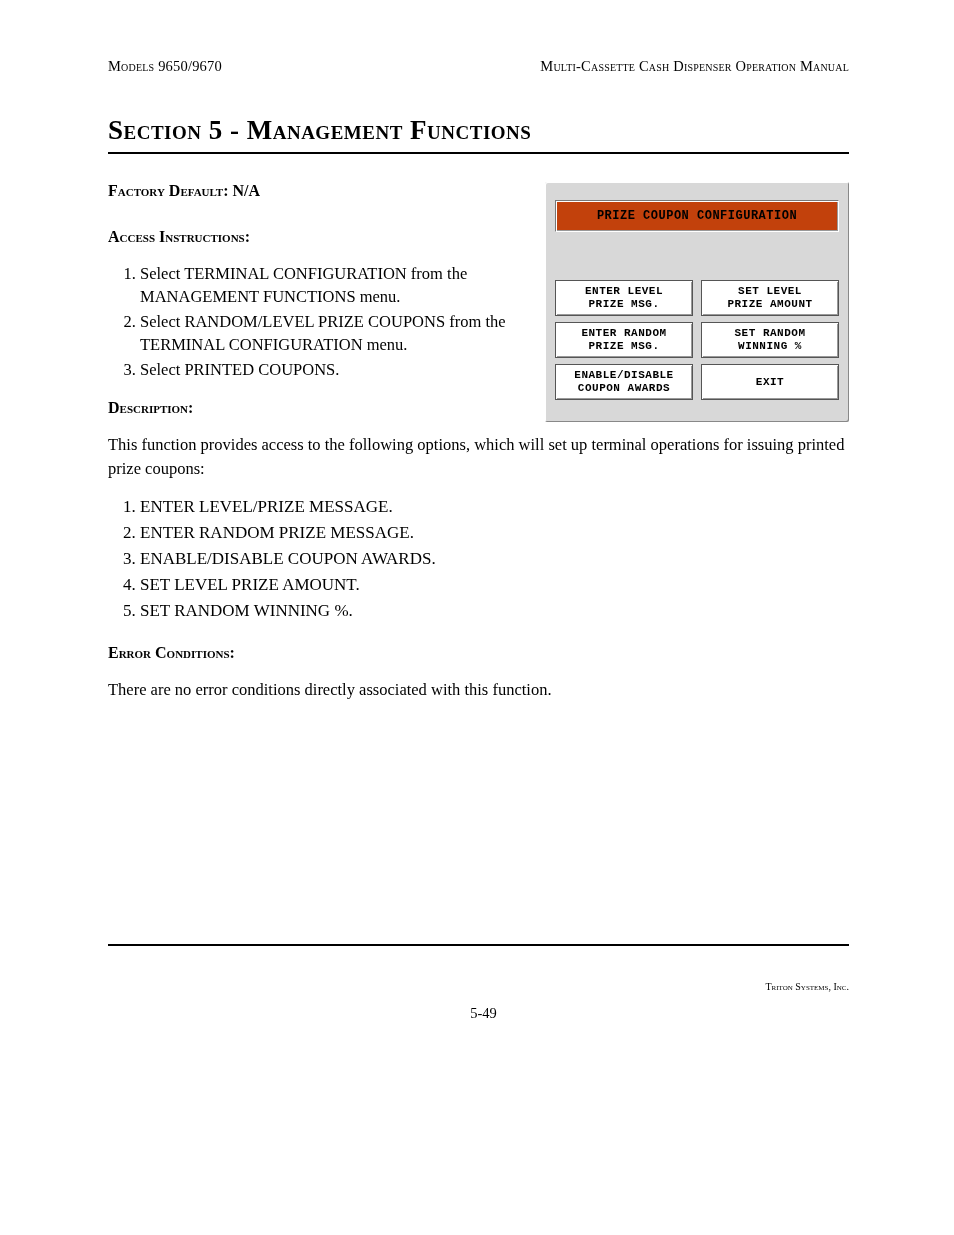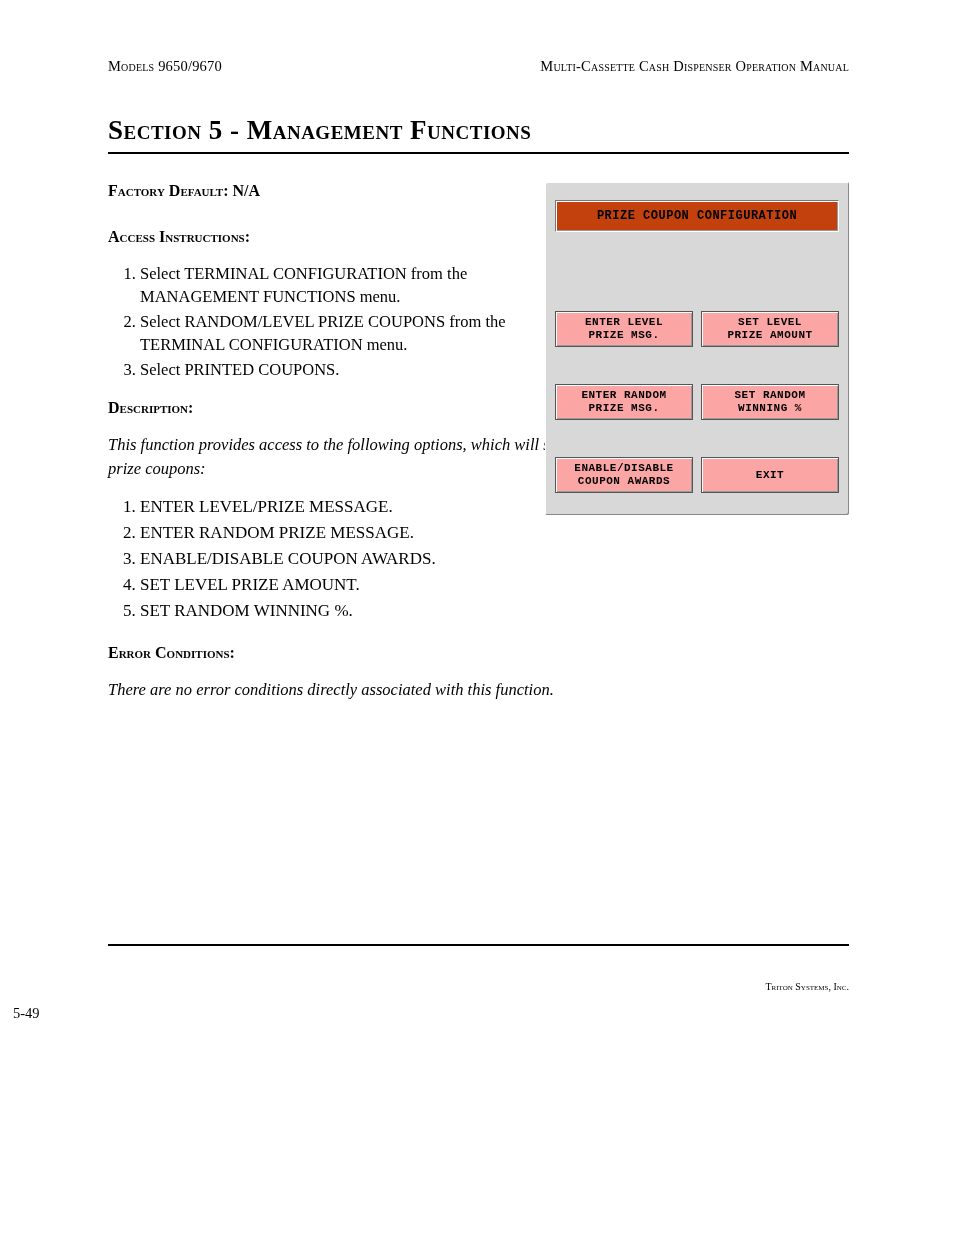--- a/index.html
+++ b/index.html
@@ -66,21 +66,20 @@
     margin: 16px 0 0 0;
     padding-left: 32px;
     font-size: 16.5px;
   }
   ol.instructions li { margin-bottom: 2px; line-height: 1.4; }
   .desc-heading { margin-top: 18px; }
   .body-text {
     font-size: 16.5px;
     line-height: 1.45;
     margin: 16px 0 0 0;
-    font-style: italic;
   }
   ol.options {
     margin: 14px 0 0 0;
     padding-left: 32px;
     font-size: 17px;
   }
   ol.options li { margin-bottom: 2px; line-height: 1.4; }
   .err-heading { margin-top: 22px; }
   .screenshot {
     position: absolute;
@@ -106,54 +105,53 @@
     text-align: center;
     font-weight: bold;
     margin-bottom: 48px;
   }
   .screen-grid {
     display: grid;
     grid-template-columns: 1fr 1fr;
     gap: 6px 8px;
   }
   .screen-btn {
-    background: #fca5a5;
+    background: #ffffff;
     border: 1px solid #555;
     box-shadow: 1px 1px 0 #fff inset, -1px -1px 0 #999 inset;
     text-align: center;
     font-weight: bold;
     font-size: 11px;
     line-height: 1.15;
     padding: 3px 2px;
     min-height: 28px;
     display: flex;
     align-items: center;
     justify-content: center;
     white-space: pre;
-    margin-top: 31px;
   }
   .footer-rule {
     border: 0;
     border-top: 2px solid #000;
     position: absolute;
     left: 108px; right: 105px;
     bottom: 110px;
   }
   .footer-company {
     position: absolute;
     right: 105px;
     bottom: 72px;
     font-variant: small-caps;
     font-size: 10px;
   }
   .page-number {
     position: absolute;
     left: 13px; right: 0;
     bottom: 42px;
-    text-align: left;
+    text-align: center;
     font-size: 14.5px;
   }
 </style>
 </head>
 <body>
 
 <div class="page">
 
   <div class="running-header">
     <span>Models 9650/9670</span>

